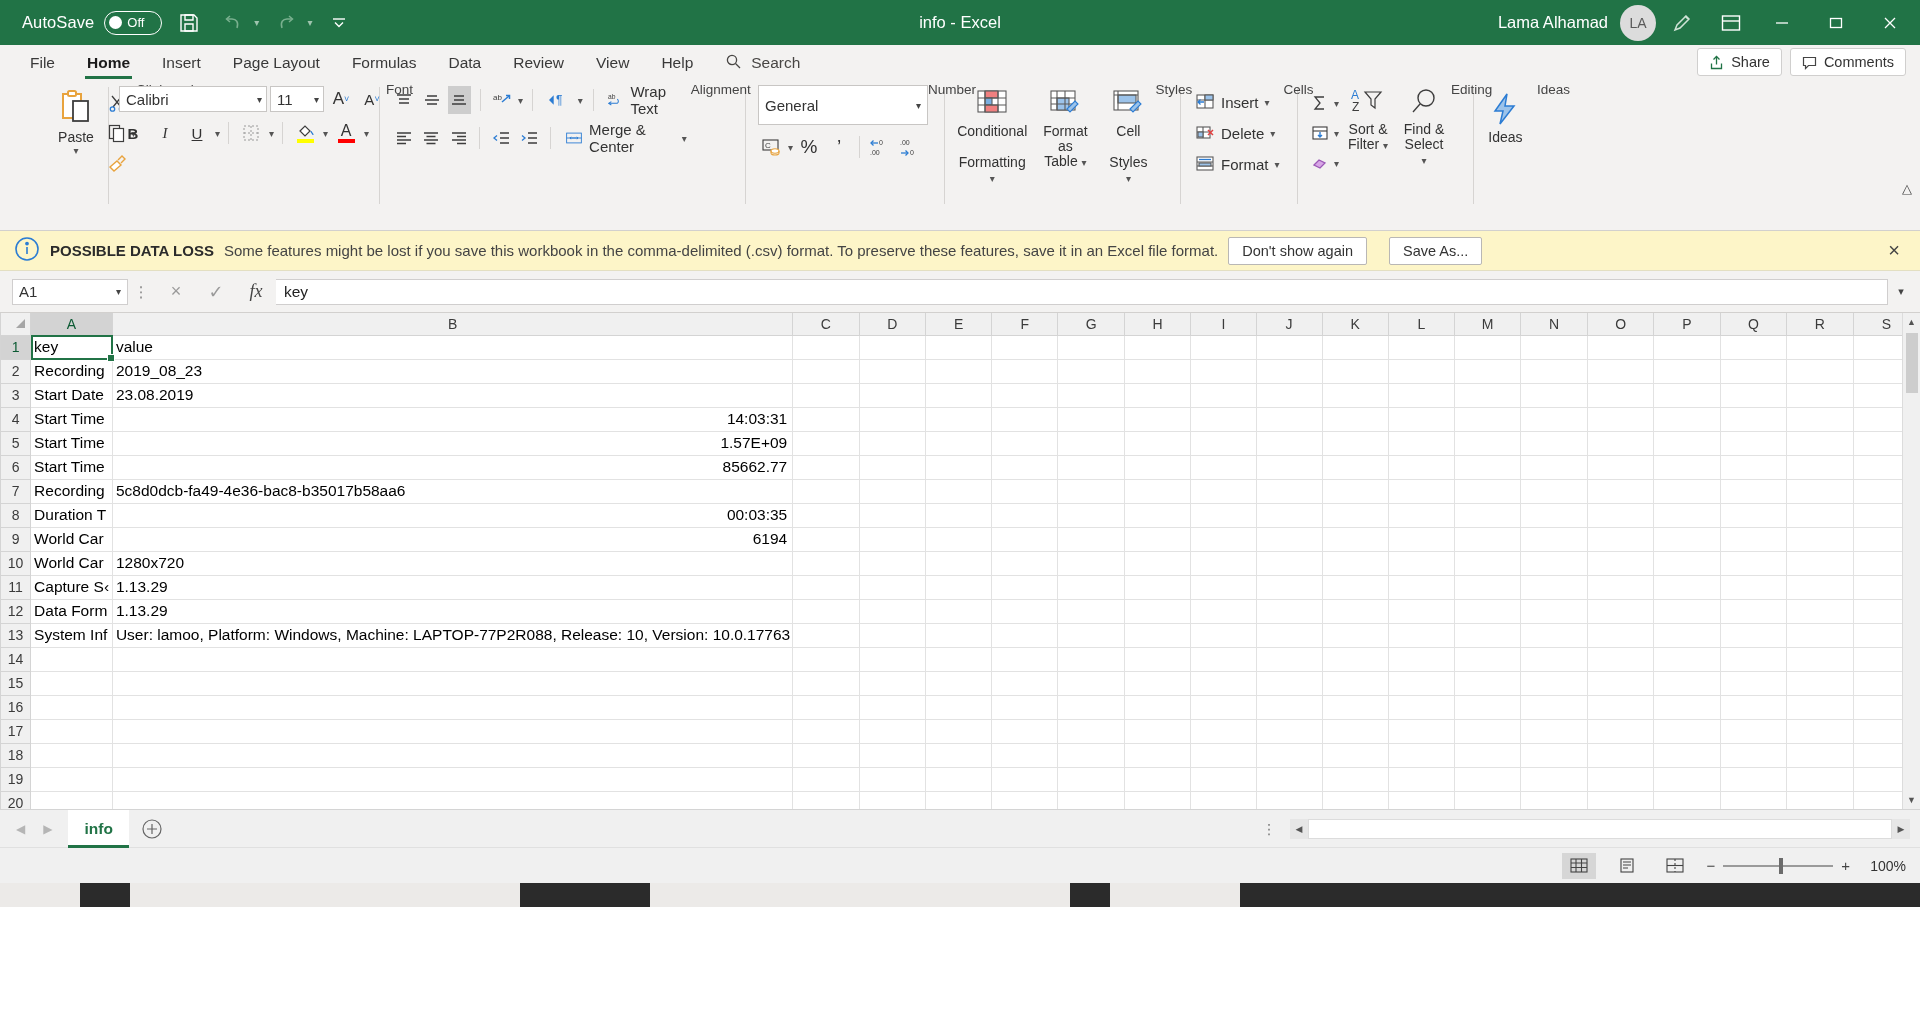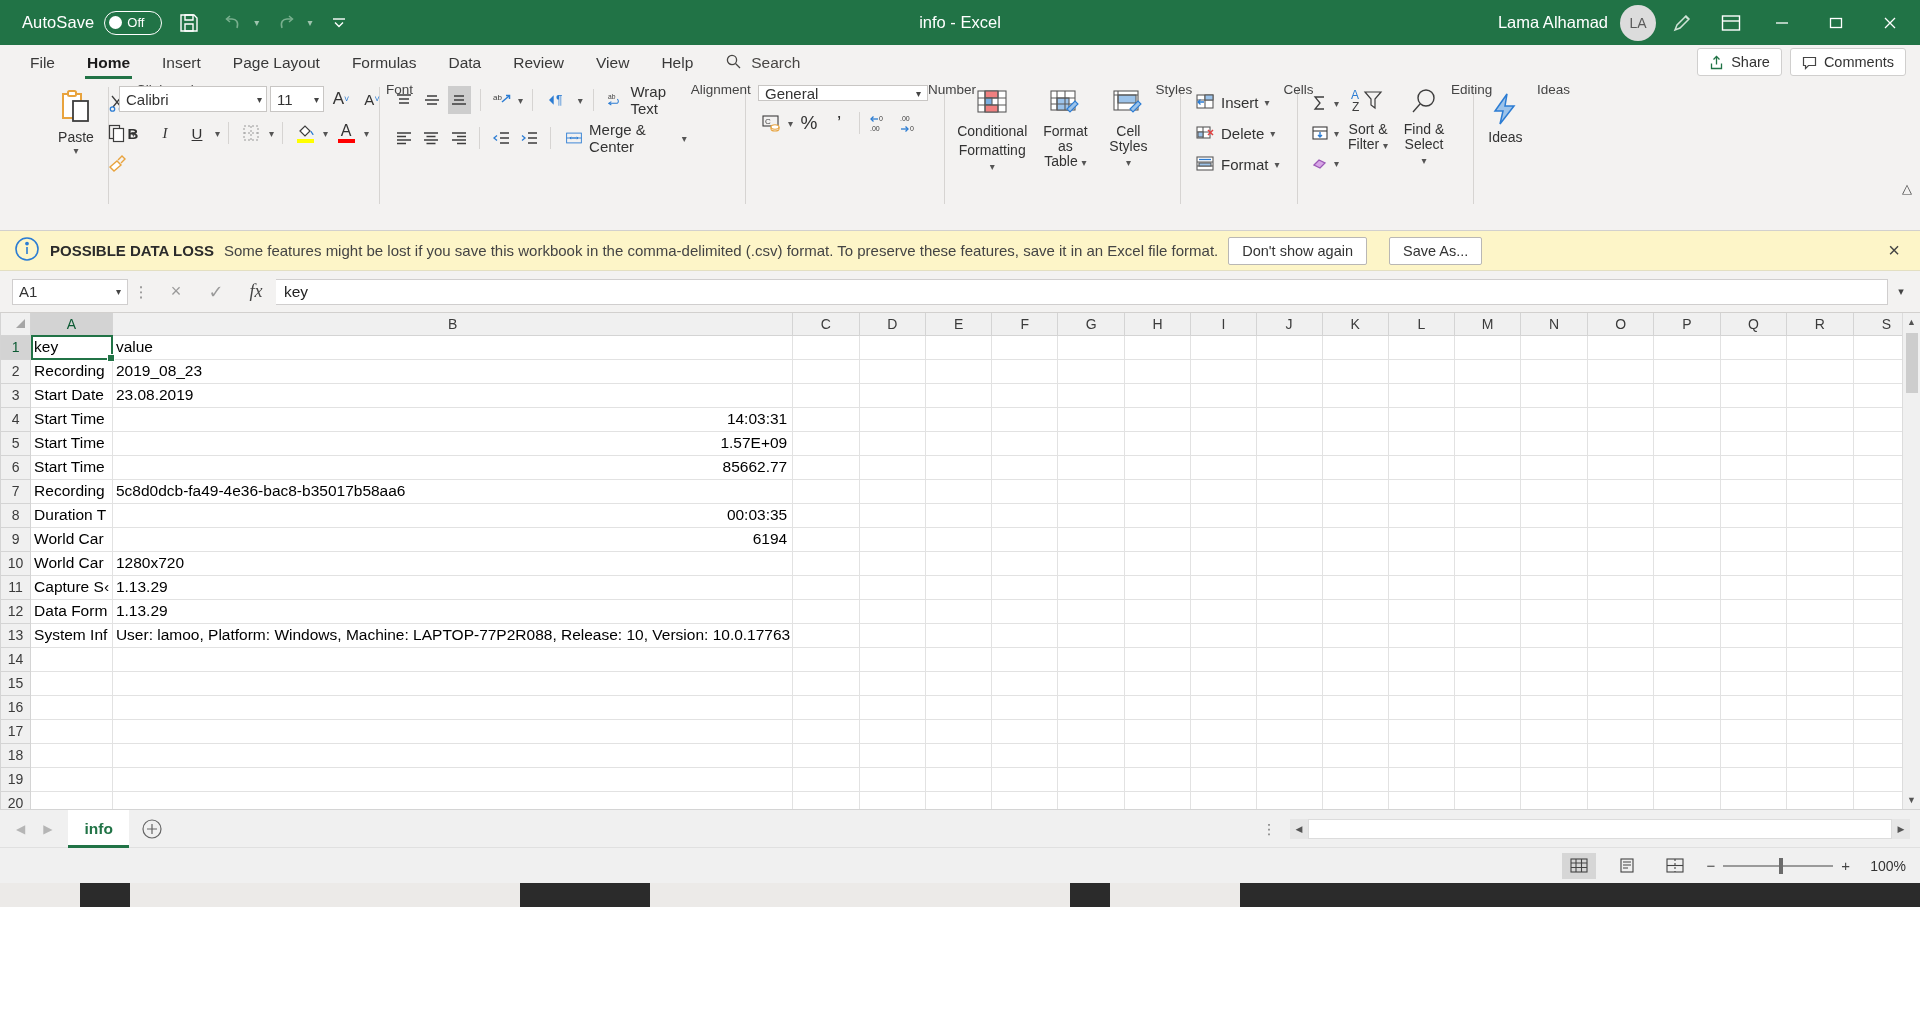--- a/index.html
+++ b/index.html
@@ -92,21 +92,21 @@
   .fontname{
     width:148px;height:26px;border:1px solid #c8c6c4;background:#fff;
     font-size:15px;color:#333;display:flex;align-items:center;padding:0 4px 0 6px;
   }
   .fontsize{
     width:54px;height:26px;border:1px solid #c8c6c4;background:#fff;
     font-size:15px;color:#333;display:flex;align-items:center;padding:0 4px 0 6px;
   }
   .fld-chev{ margin-left:auto; font-size:10px;color:#444;}
   .numfmt{
-    width:170px;height:16px;border:1px solid #c8c6c4;background:#fff;
+    width:170px;height:40px;border:1px solid #c8c6c4;background:#fff;
     font-size:15px;color:#333;display:flex;align-items:center;padding:0 6px;
   }
   .labeledbtn{ display:flex;align-items:center;gap:6px;font-size:15px;color:#333;height:30px;padding:0 4px;}
 
   
   .warnbar{
     height:40px;background:#fdf5c8;display:flex;align-items:center;gap:10px;
     padding:0 14px 0 14px; border-bottom:1px solid #e3dfc2;
   }
   .warn-strong{font-weight:bold;font-size:15px;color:#2b2b2b;}
@@ -545,21 +545,21 @@
     <div class="body" style="padding-left:10px;gap:4px;">
       <div class="bigbtn">
         <svg width="40" height="34" viewBox="0 0 40 34" fill="none" stroke="#5a5a5a" stroke-width="1.1">
           <rect x="6" y="4" width="28" height="21" fill="#fff"></rect>
           <rect x="13" y="4" width="13" height="7" fill="#f08080"></rect>
           <rect x="13" y="11" width="7" height="7" fill="#7aaee0"></rect>
           <rect x="13" y="18" width="13" height="7" fill="#f08080"></rect>
           <path d="M6 11h28M6 18h28M13 4v21M26 4v21"></path>
         </svg>
         <span class="cap">Conditional</span>
-        <span class="cap" style="margin-top:4px;">
+        <span class="cap" style="margin-top:16px;">
           <span>Formatting</span>
           <span class="chev">▾</span>
         </span>
       </div>
       <div class="bigbtn">
         <svg width="40" height="34" viewBox="0 0 40 34" fill="none" stroke="#5a5a5a" stroke-width="1.1">
           <rect x="6" y="4" width="24" height="19" fill="#fff"></rect>
           <rect x="12" y="11" width="12" height="12" fill="#9cc3ea"></rect>
           <path d="M6 11h24M6 17h24M12 4v19M20 4v19"></path>
           <path d="M22 22l8-8 3 3-8 8z" fill="#9cc3ea" stroke="#2b7cd3"></path>
@@ -571,21 +571,21 @@
         </span>
       </div>
       <div class="bigbtn">
         <svg width="40" height="34" viewBox="0 0 40 34" fill="none" stroke="#5a5a5a" stroke-width="1.1">
           <rect x="6" y="4" width="24" height="19" fill="#fff"></rect>
           <rect x="10" y="8" width="18" height="8" fill="#9cc3ea"></rect>
           <path d="M6 8h24M10 4v19"></path>
           <path d="M22 22l8-8 3 3-8 8z" fill="#9cc3ea" stroke="#2b7cd3"></path>
         </svg>
         <span class="cap">Cell</span>
-        <span class="cap" style="margin-top:0;">
+        <span class="cap" style="margin-top:16px;">
           <span>Styles</span>
           <span class="chev">▾</span>
         </span>
       </div>
     </div>
     <div class="label">Styles</div>
   </div>
   <div class="grp-sep"></div>
 
   <div class="grp" style="width:116px;">

